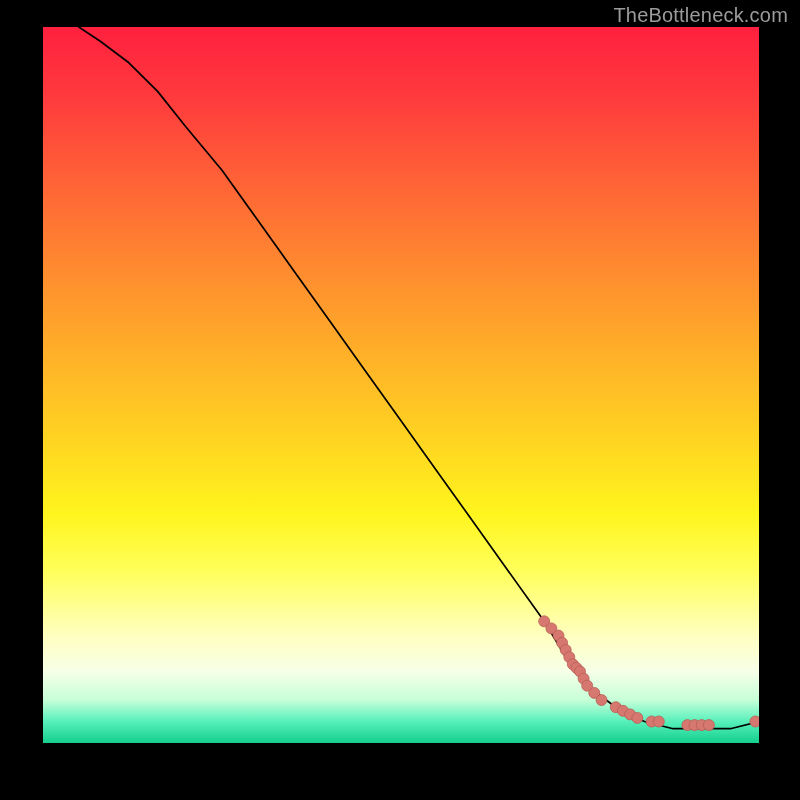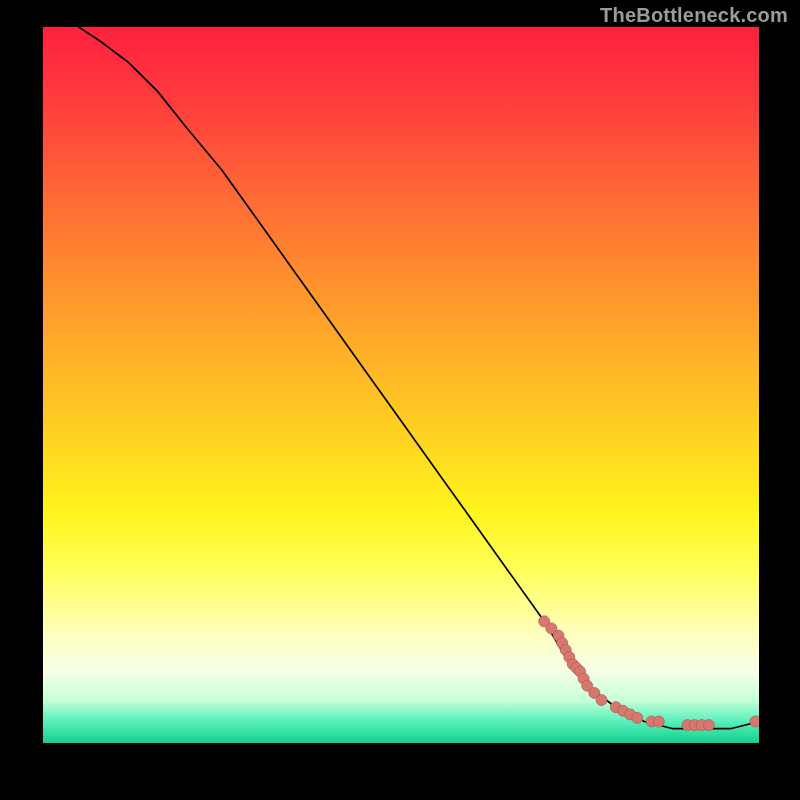--- a/index.html
+++ b/index.html
@@ -43,21 +43,21 @@
   .curve-layer, .points-layer {
     position: absolute;
     inset: 0;
   }
   .watermark {
     position: absolute;
     top: 4px;
     right: 12px;
     color: #9b9b9b;
     font-size: 20px;
-    font-weight: 700;
+    font-weight: 400;
     letter-spacing: 0.2px;
   }
   svg { display: block; }
 </style>
 </head>
 <body>
 
 <div class="chart-area">
   <div class="gradient-bg"></div>
 

